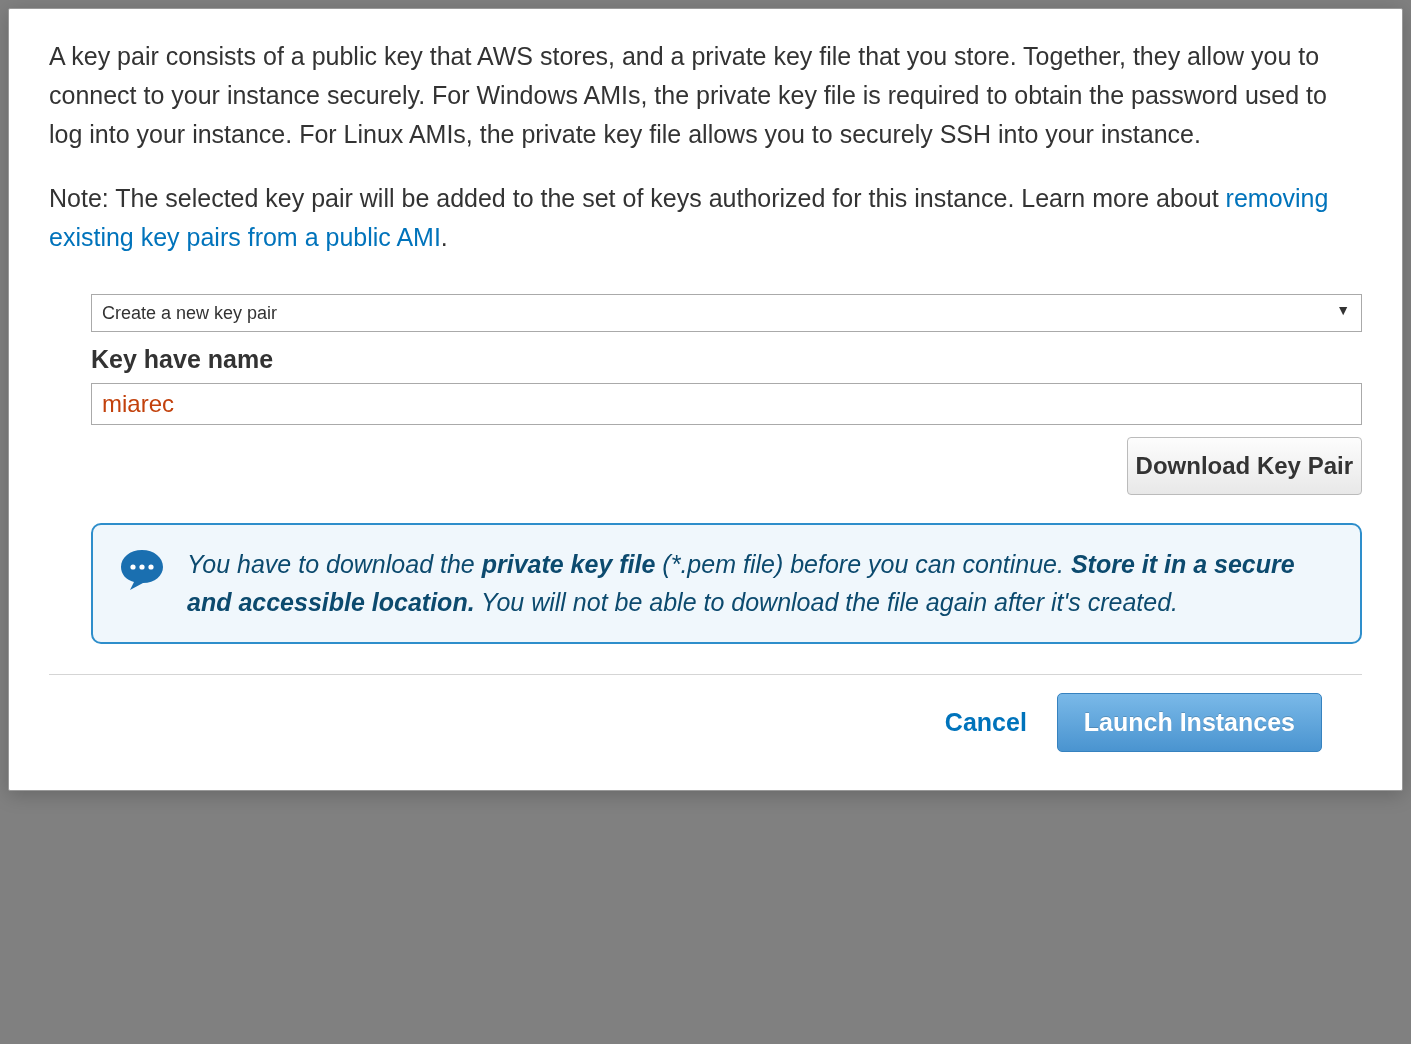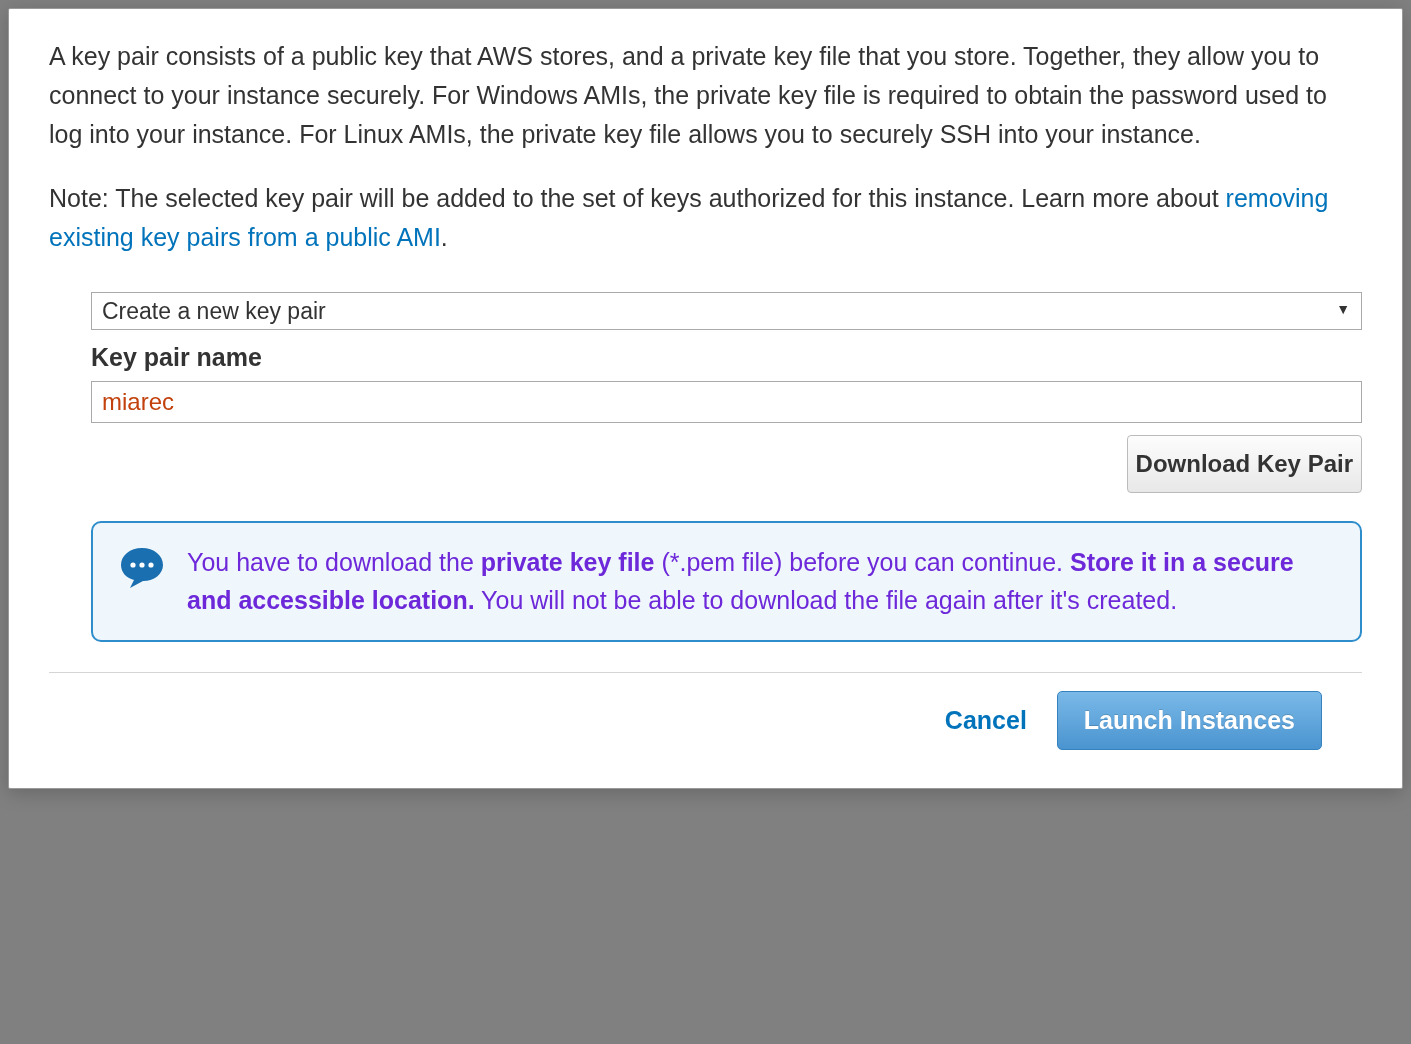--- a/index.html
+++ b/index.html
@@ -68,21 +68,21 @@
     .form-block {
       margin-left: 42px;
       margin-right: 0;
     }
     .select-wrap {
       position: relative;
     }
     select {
       width: 100%;
       height: 38px;
-      font-size: 23px;
+      font-size: 18px;
       color: #333;
       border: 1px solid #aaa;
       background: #fff;
       padding: 2px 34px 2px 10px;
       appearance: none;
       -webkit-appearance: none;
       cursor: pointer;
     }
     .select-caret {
       position: absolute;
@@ -132,23 +132,24 @@
       padding: 20px 26px;
       display: flex;
       gap: 22px;
       margin-bottom: 30px;
     }
     .alert-icon {
       flex-shrink: 0;
       margin-top: 2px;
     }
     .alert-text {
-      color: #6d28d9;
+      color: #0c4a6e;
       font-size: 25px;
       line-height: 1.55;
+      font-style: italic;
     }
     .alert-text b {
       font-weight: 700;
     }
     .divider {
       border: none;
       border-top: 1px solid #d5d5d5;
       margin: 0;
     }
     .modal-footer {
@@ -195,21 +196,21 @@
     </p>
 
     <div class="form-block">
       <div class="select-wrap">
         <select>
           <option>Create a new key pair</option>
         </select>
         <span class="select-caret">▼</span>
       </div>
 
-      <div class="field-label">Key pair name</div>
+      <div class="field-label">Key have name</div>
       <input type="text" class="text-input" value="miarec" style="">
 
       <div class="download-row">
         <button class="btn-secondary">Download Key Pair</button>
       </div>
 
       <div class="alert">
         <div class="alert-icon">
           <svg width="46" height="46" viewBox="0 0 46 46">
             <path d="M23 3 C11 3 2 10.5 2 20 C2 27 7 33 15 35 L11 43 L24 36 C36 36 44 28.5 44 20 C44 10.5 35 3 23 3 Z" fill="#1a6fb0"></path>

